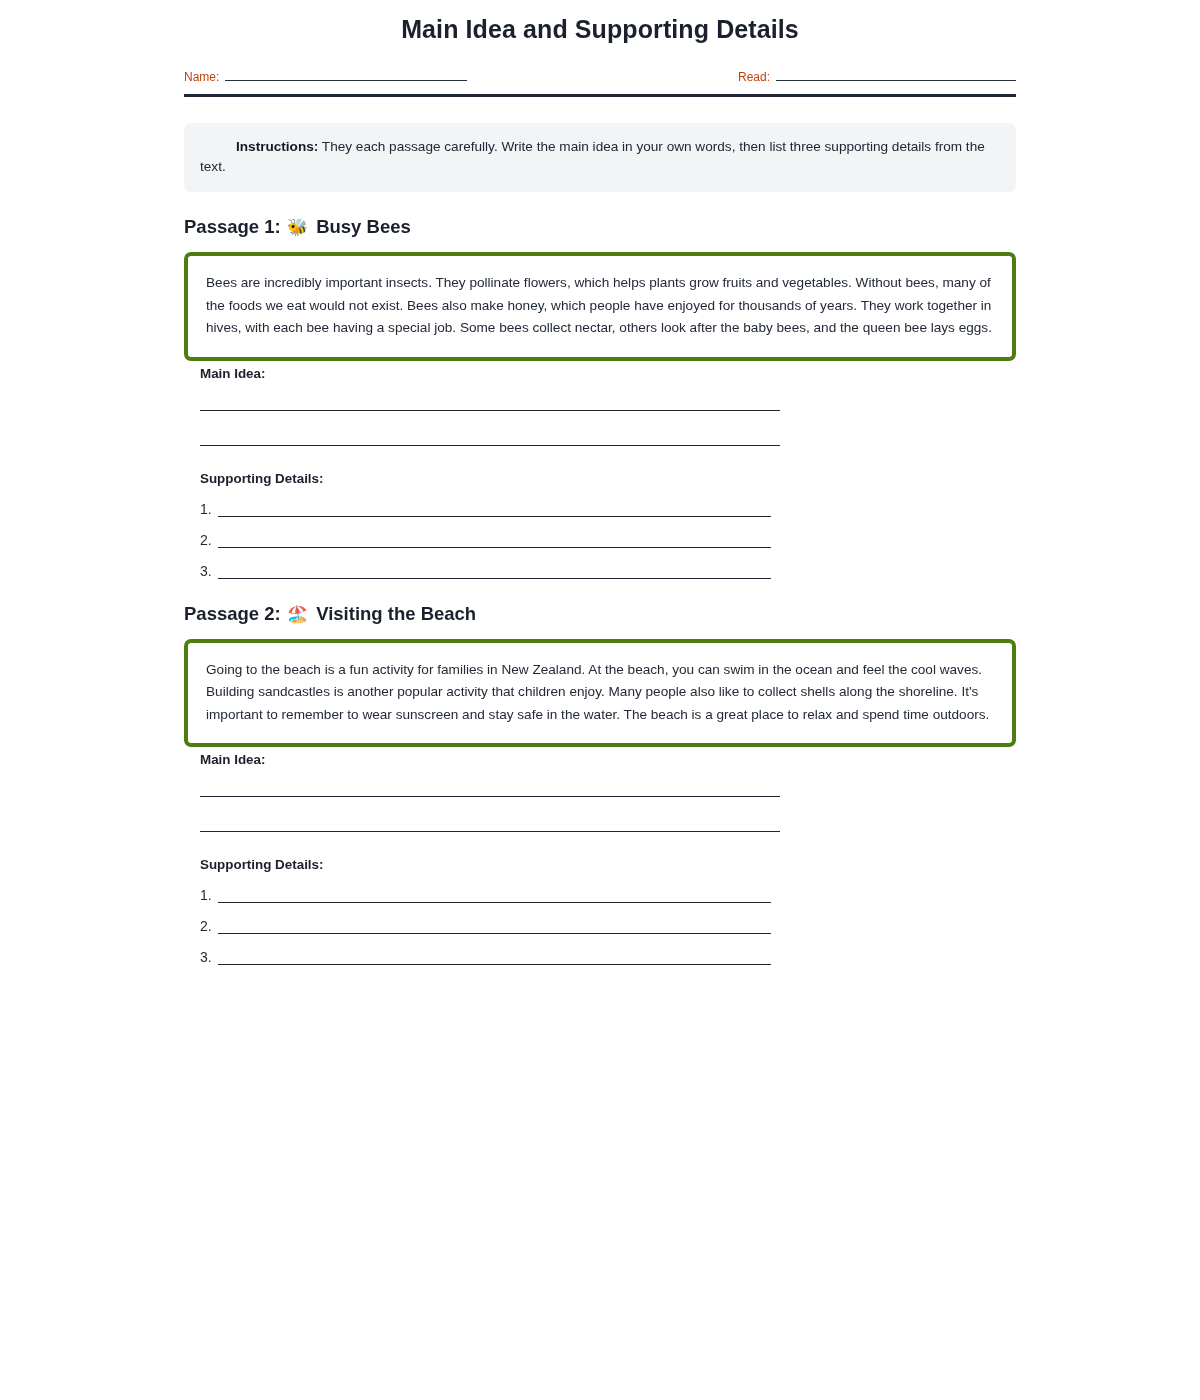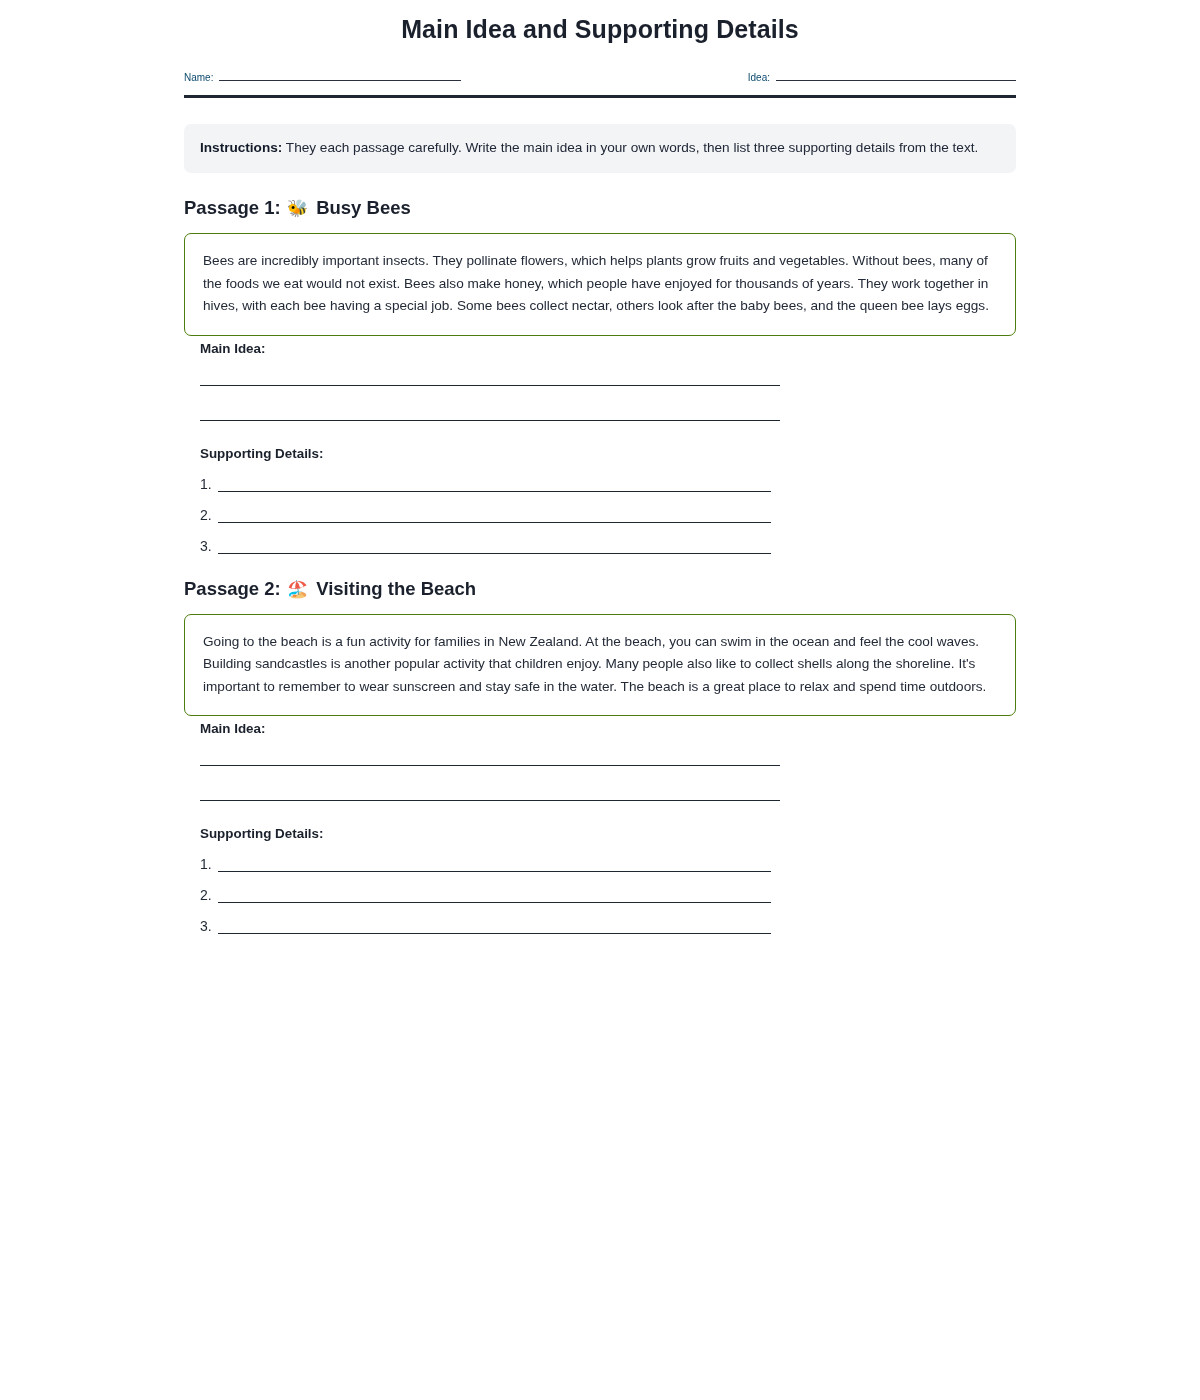--- a/index.html
+++ b/index.html
@@ -42,21 +42,21 @@
     margin-top: 20px;
     font-size: 14px;
     line-height: 18px;
     color: #1f2733;
   }
   .meta-field {
     display: flex;
     align-items: baseline;
     white-space: pre;
   }
-  .meta-label { font-size: 10px; color: #0c4a6e; }
+  .meta-label { font-size: 12px; color: #c2410c; }
   .meta-rule {
     display: inline-block;
     border-bottom: 1px solid #2a3040;
     height: 13px;
     margin-left: 6px;
   }
   .meta-rule.name { width: 242px; }
   .meta-rule.date { width: 240px; }
 
   .header-divider {
@@ -69,39 +69,39 @@
   
   .instructions {
     margin-top: 26px;
     background: #f3f4f6;
     border-radius: 7px;
     padding: 14px 16px 15px 16px;
     font-size: 13.6px;
     line-height: 20px;
     color: #202736;
   }
-  .instructions-label { font-weight: bold; color: #131a28; }
+  .instructions-label { font-weight: bold; color: #131a28; margin-left: 36px; }
 
   
   .passage-heading {
     margin: 22px 0 0 0;
     font-size: 18.5px;
     line-height: 26px;
     font-weight: bold;
     color: #1a202c;
   }
   .passage-emoji {
     font-family: "DejaVu Sans", sans-serif;
     font-size: 17px;
     padding: 0 2px;
   }
 
   .passage-box {
     margin-top: 12px;
-    border: 1px solid #4d7c0f;
+    border: 4px solid #4d7c0f;
     border-radius: 7px;
     background: #ffffff;
     padding: 16px 18px 17px 18px;
     font-size: 13.6px;
     line-height: 22.5px;
     color: #232a37;
   }
 
   
   .answer-area { padding: 0 0 0 16px; }
@@ -150,21 +150,21 @@
 <div class="sheet">
 
   <h1 class="worksheet-title">Main Idea and Supporting Details</h1>
 
   <div class="meta-row">
     <div class="meta-field">
       <span class="meta-label">Name:</span>
       <span class="meta-rule name"></span>
     </div>
     <div class="meta-field">
-      <span class="meta-label">Idea:</span>
+      <span class="meta-label">Read:</span>
       <span class="meta-rule date"></span>
     </div>
   </div>
 
   <hr class="header-divider">
 
   <div class="instructions">
     <span class="instructions-label">Instructions:</span><span> They each passage carefully. Write the main idea in your own words, then list three supporting details from the text.</span>
   </div>
 

